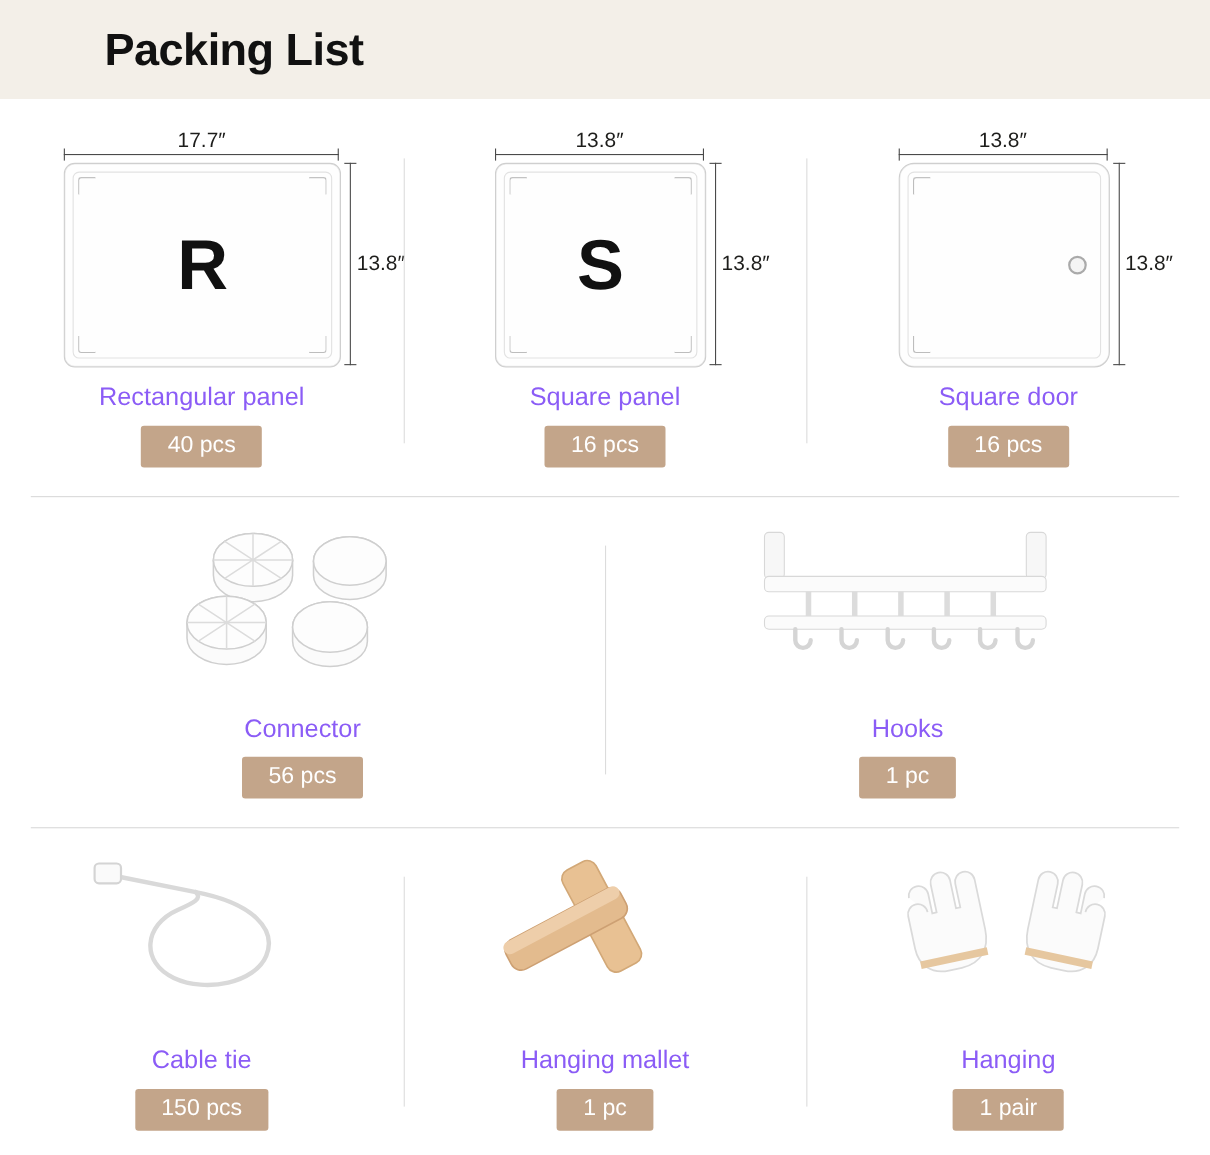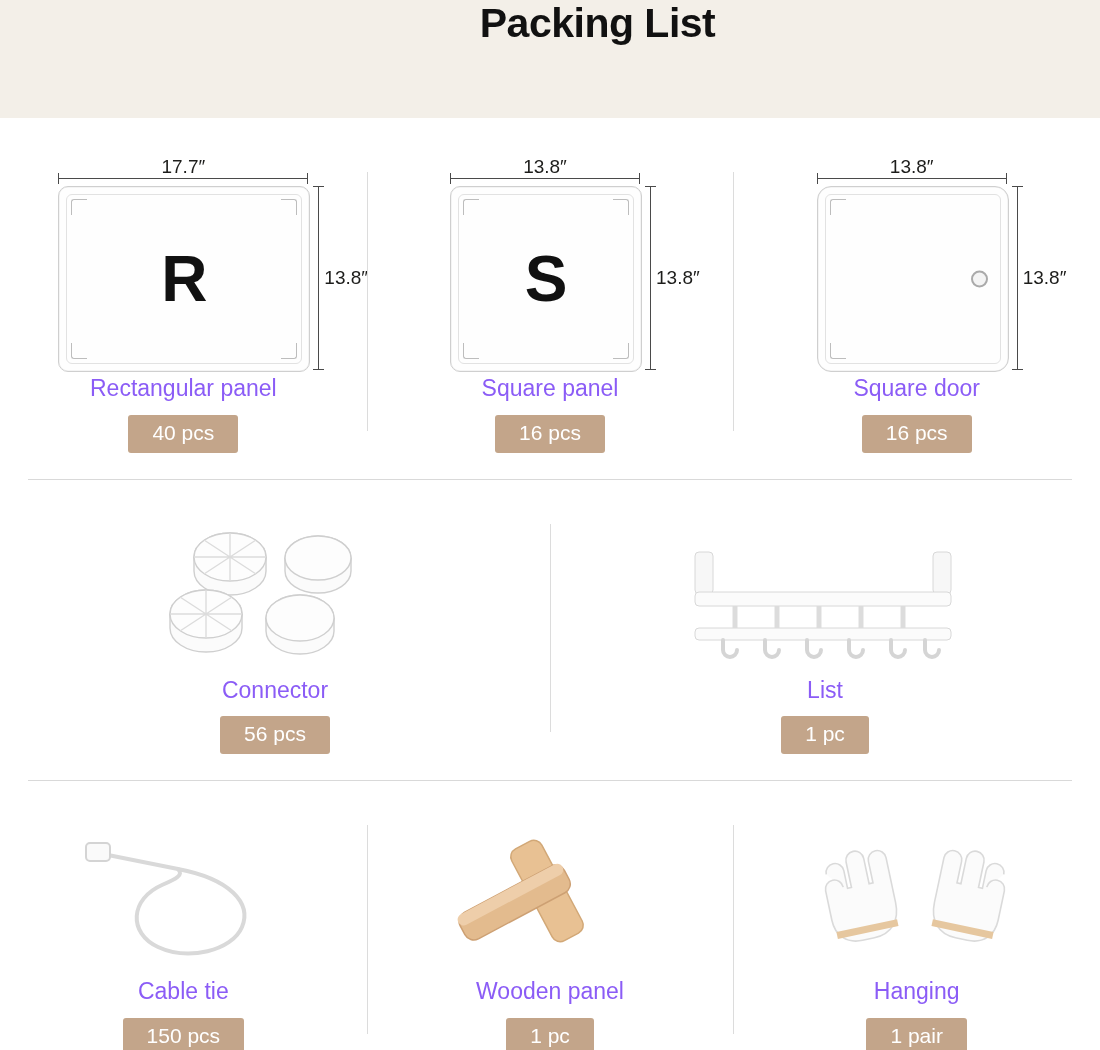--- a/index.html
+++ b/index.html
@@ -10,27 +10,26 @@
     width: 1100px;
     height: 1050px;
     background: #ffffff;
     font-family: "Liberation Sans", sans-serif;
     color: #1d1d1b;
     overflow: hidden;
   }
 
   
   .header {
-    height: 118px;
+    height: 90px;
     background: #f3efe8;
     display: flex;
     align-items: center;
     padding: 0 0 0 95px;
     box-sizing: border-box;
-    flex-direction: column;
   }
   .header-title {
     font-size: 41px;
     font-weight: bold;
     letter-spacing: -0.5px;
     color: #111111;
   }
   .header-subtitle {
     font-size: 31px;
     font-weight: normal;
@@ -65,21 +64,21 @@
     position: absolute;
     left: 0;
     top: 22px;
     bottom: 22px;
     width: 1px;
     background: #dcdcdc;
   }
 
   .art {
     display: flex;
-    align-items: flex-end;
+    align-items: flex-start;
     justify-content: center;
     position: relative;
   }
   .caption {
     font-size: 23px;
     color: #8b5cf6;
     text-align: left;
     margin-top: 5px;
     line-height: 1.2;
   }
@@ -349,21 +348,21 @@
           <g fill="none" stroke="#d5d5d5" stroke-width="4" stroke-linecap="round">
             <path d="M38 98 v10 a7 7 0 0 0 14 0"></path>
             <path d="M80 98 v10 a7 7 0 0 0 14 0"></path>
             <path d="M122 98 v10 a7 7 0 0 0 14 0"></path>
             <path d="M164 98 v10 a7 7 0 0 0 14 0"></path>
             <path d="M206 98 v10 a7 7 0 0 0 14 0"></path>
             <path d="M240 98 v10 a7 7 0 0 0 14 0"></path>
           </g>
         </svg>
       </div>
-      <div class="caption">List</div>
+      <div class="caption">Hooks</div>
       <div class="qty">1 pc</div>
     </div>
   </div>
 
   <div class="row-sep" style="margin-top:26px;"></div>
 
   <div class="row" style="padding-top:22px;">
 
     <div class="cell">
       <div class="art" style="height:170px;width:300px;">
@@ -382,21 +381,21 @@
     <div class="cell">
       <div class="art" style="height:170px;width:300px;">
         <svg class="svg-art" width="220" height="140" viewBox="0 0 220 140">
           <g transform="rotate(-28 110 70)">
             <rect x="96" y="6" width="34" height="104" rx="9" fill="#e8c193" stroke="#d2a877" stroke-width="1.5"></rect>
             <rect x="20" y="38" width="118" height="30" rx="10" fill="#e3bb8e" stroke="#cda073" stroke-width="1.5"></rect>
             <rect x="20" y="38" width="118" height="12" rx="6" fill="#eeceaa" stroke="none"></rect>
           </g>
         </svg>
       </div>
-      <div class="caption">Wooden panel</div>
+      <div class="caption">Hanging mallet</div>
       <div class="qty">1 pc</div>
     </div>
 
     <div class="cell">
       <div class="art" style="height:170px;width:300px;">
         <svg class="svg-art" width="220" height="140" viewBox="0 0 220 140">
           <g stroke="#dadada" stroke-width="1.6" fill="#fbfbfb">
             <g transform="rotate(-12 58 70)">
               <path d="M26 34 a9 9 0 0 1 18 0 v18 h4 v-26 a9 9 0 0 1 18 0 v26 h4 v-22 a9 9 0 0 1 18 0 v46 c0 18 -10 30 -28 30 h-12 c-16 0 -26 -10 -26 -26 v-30 a9 9 0 0 1 18 0"></path>
               <path d="M24 96 h62" stroke="#e6c79f" stroke-width="7" fill="none"></path>

